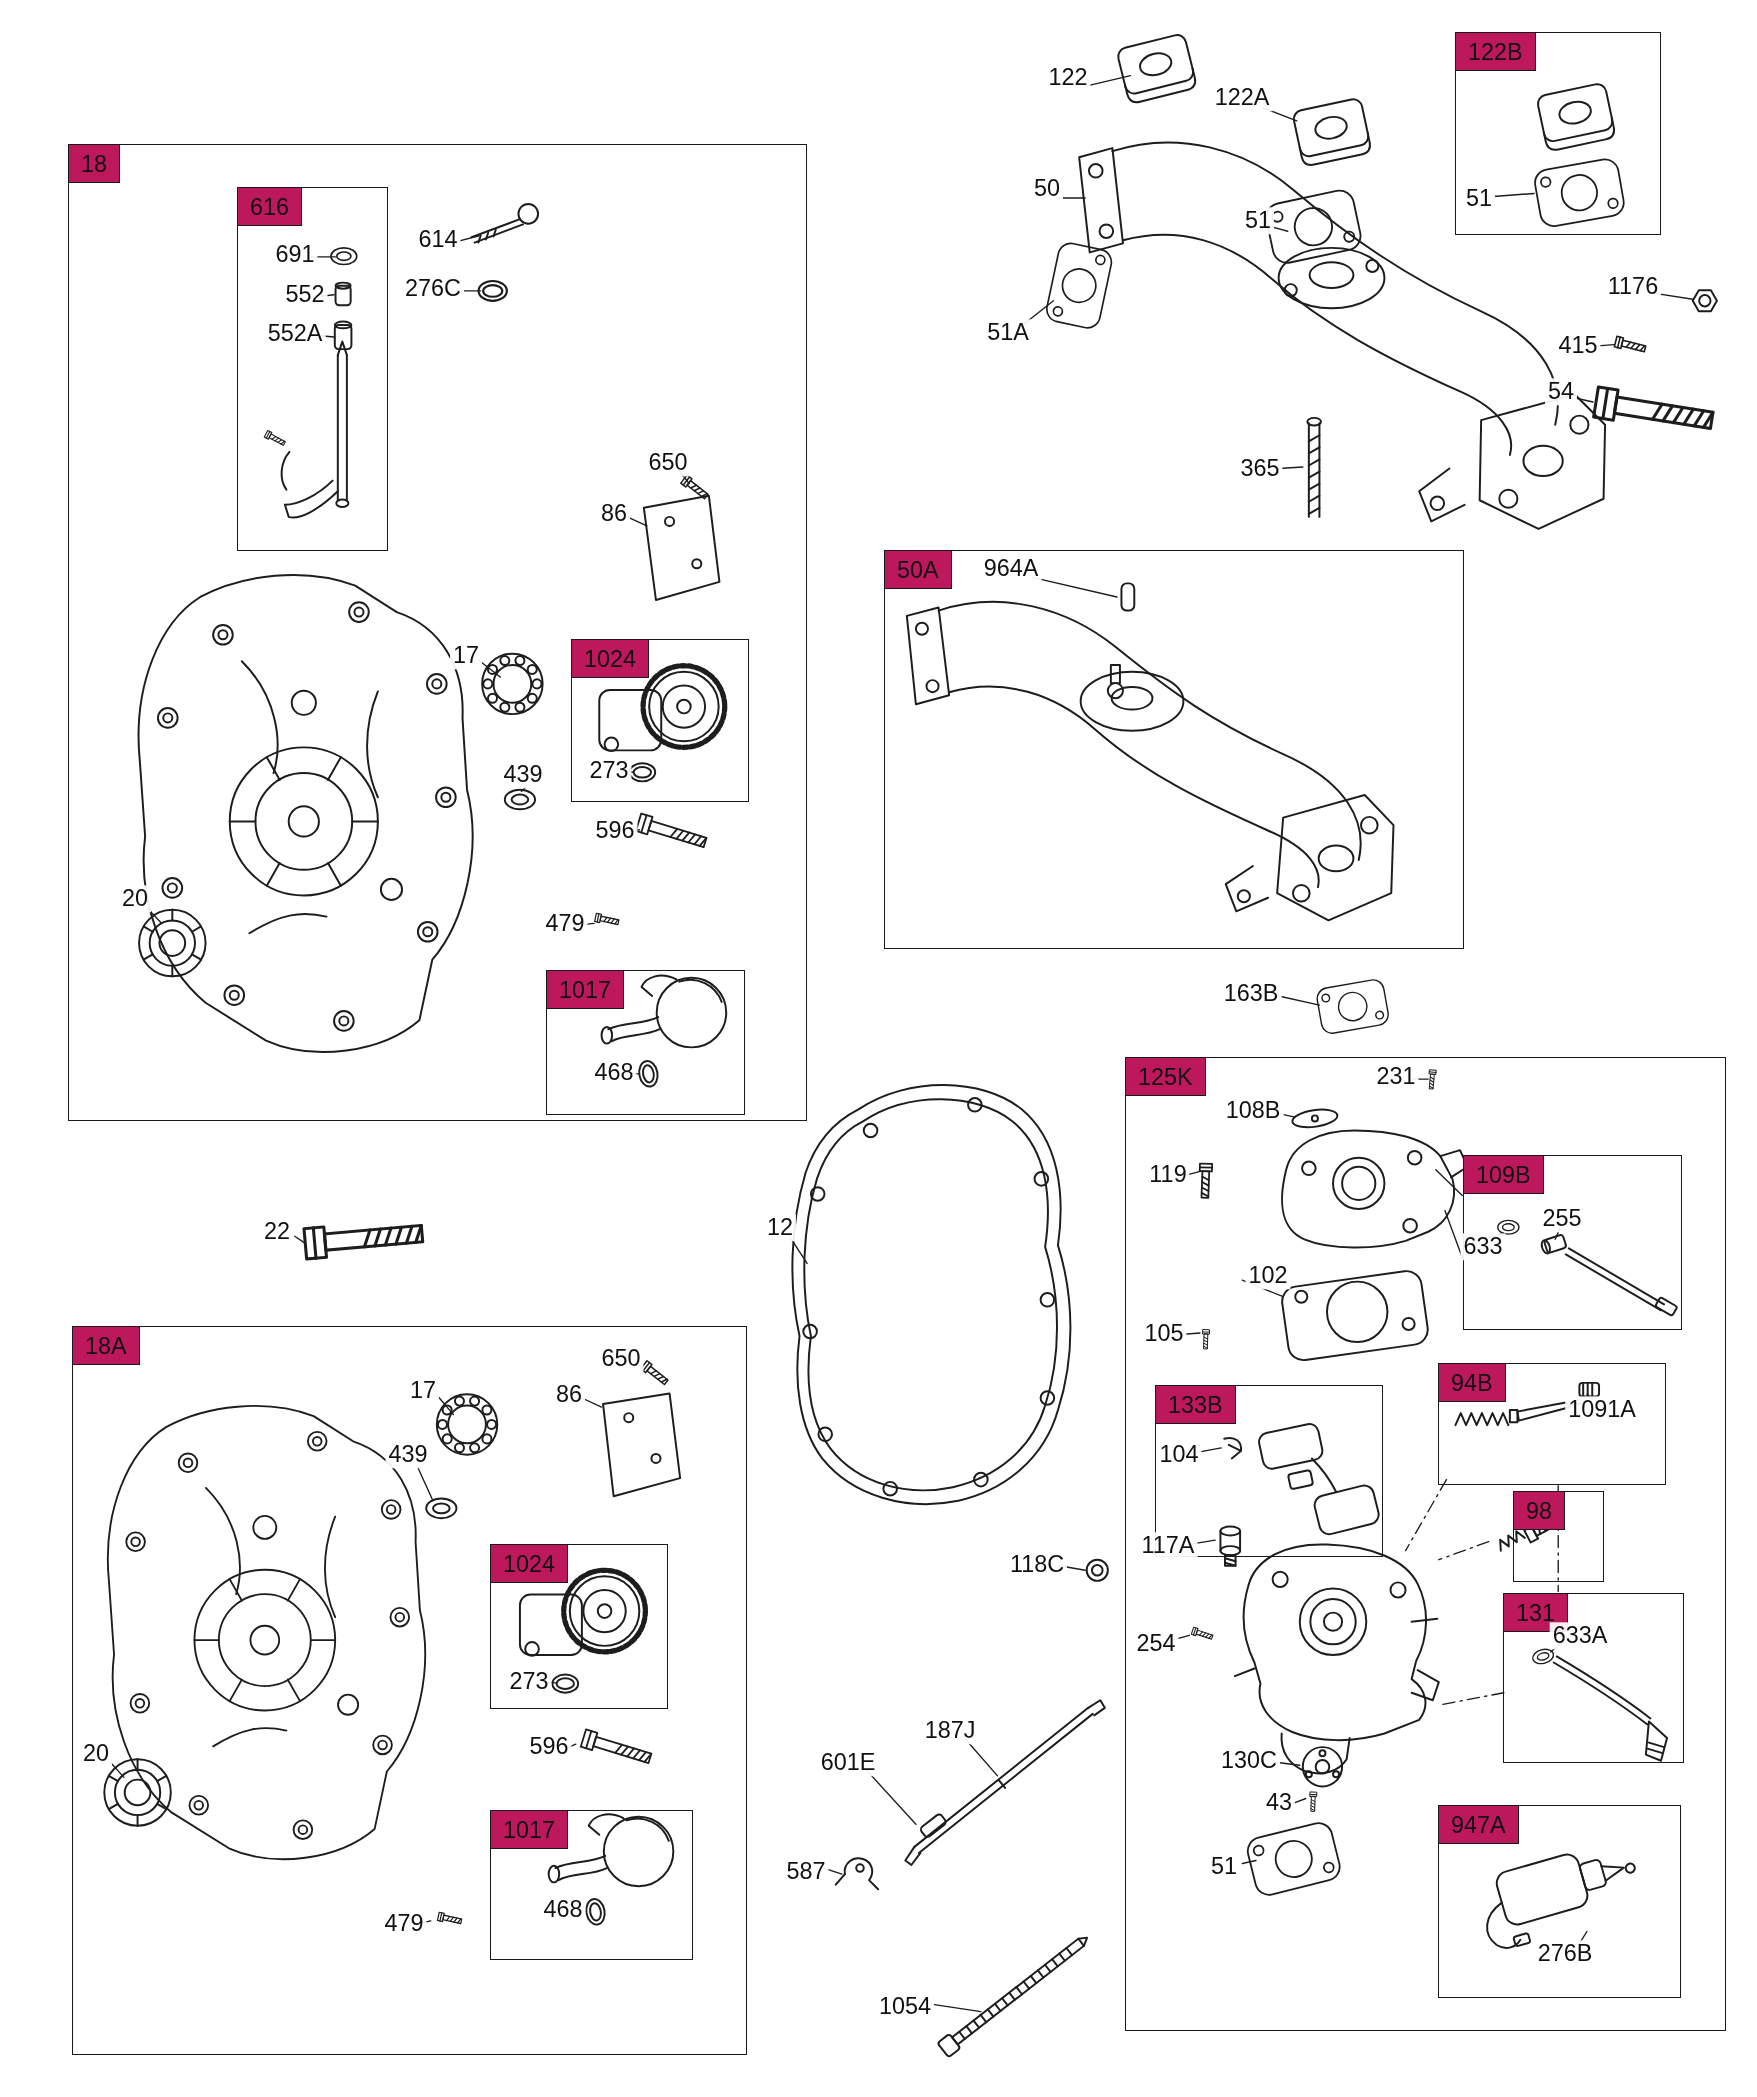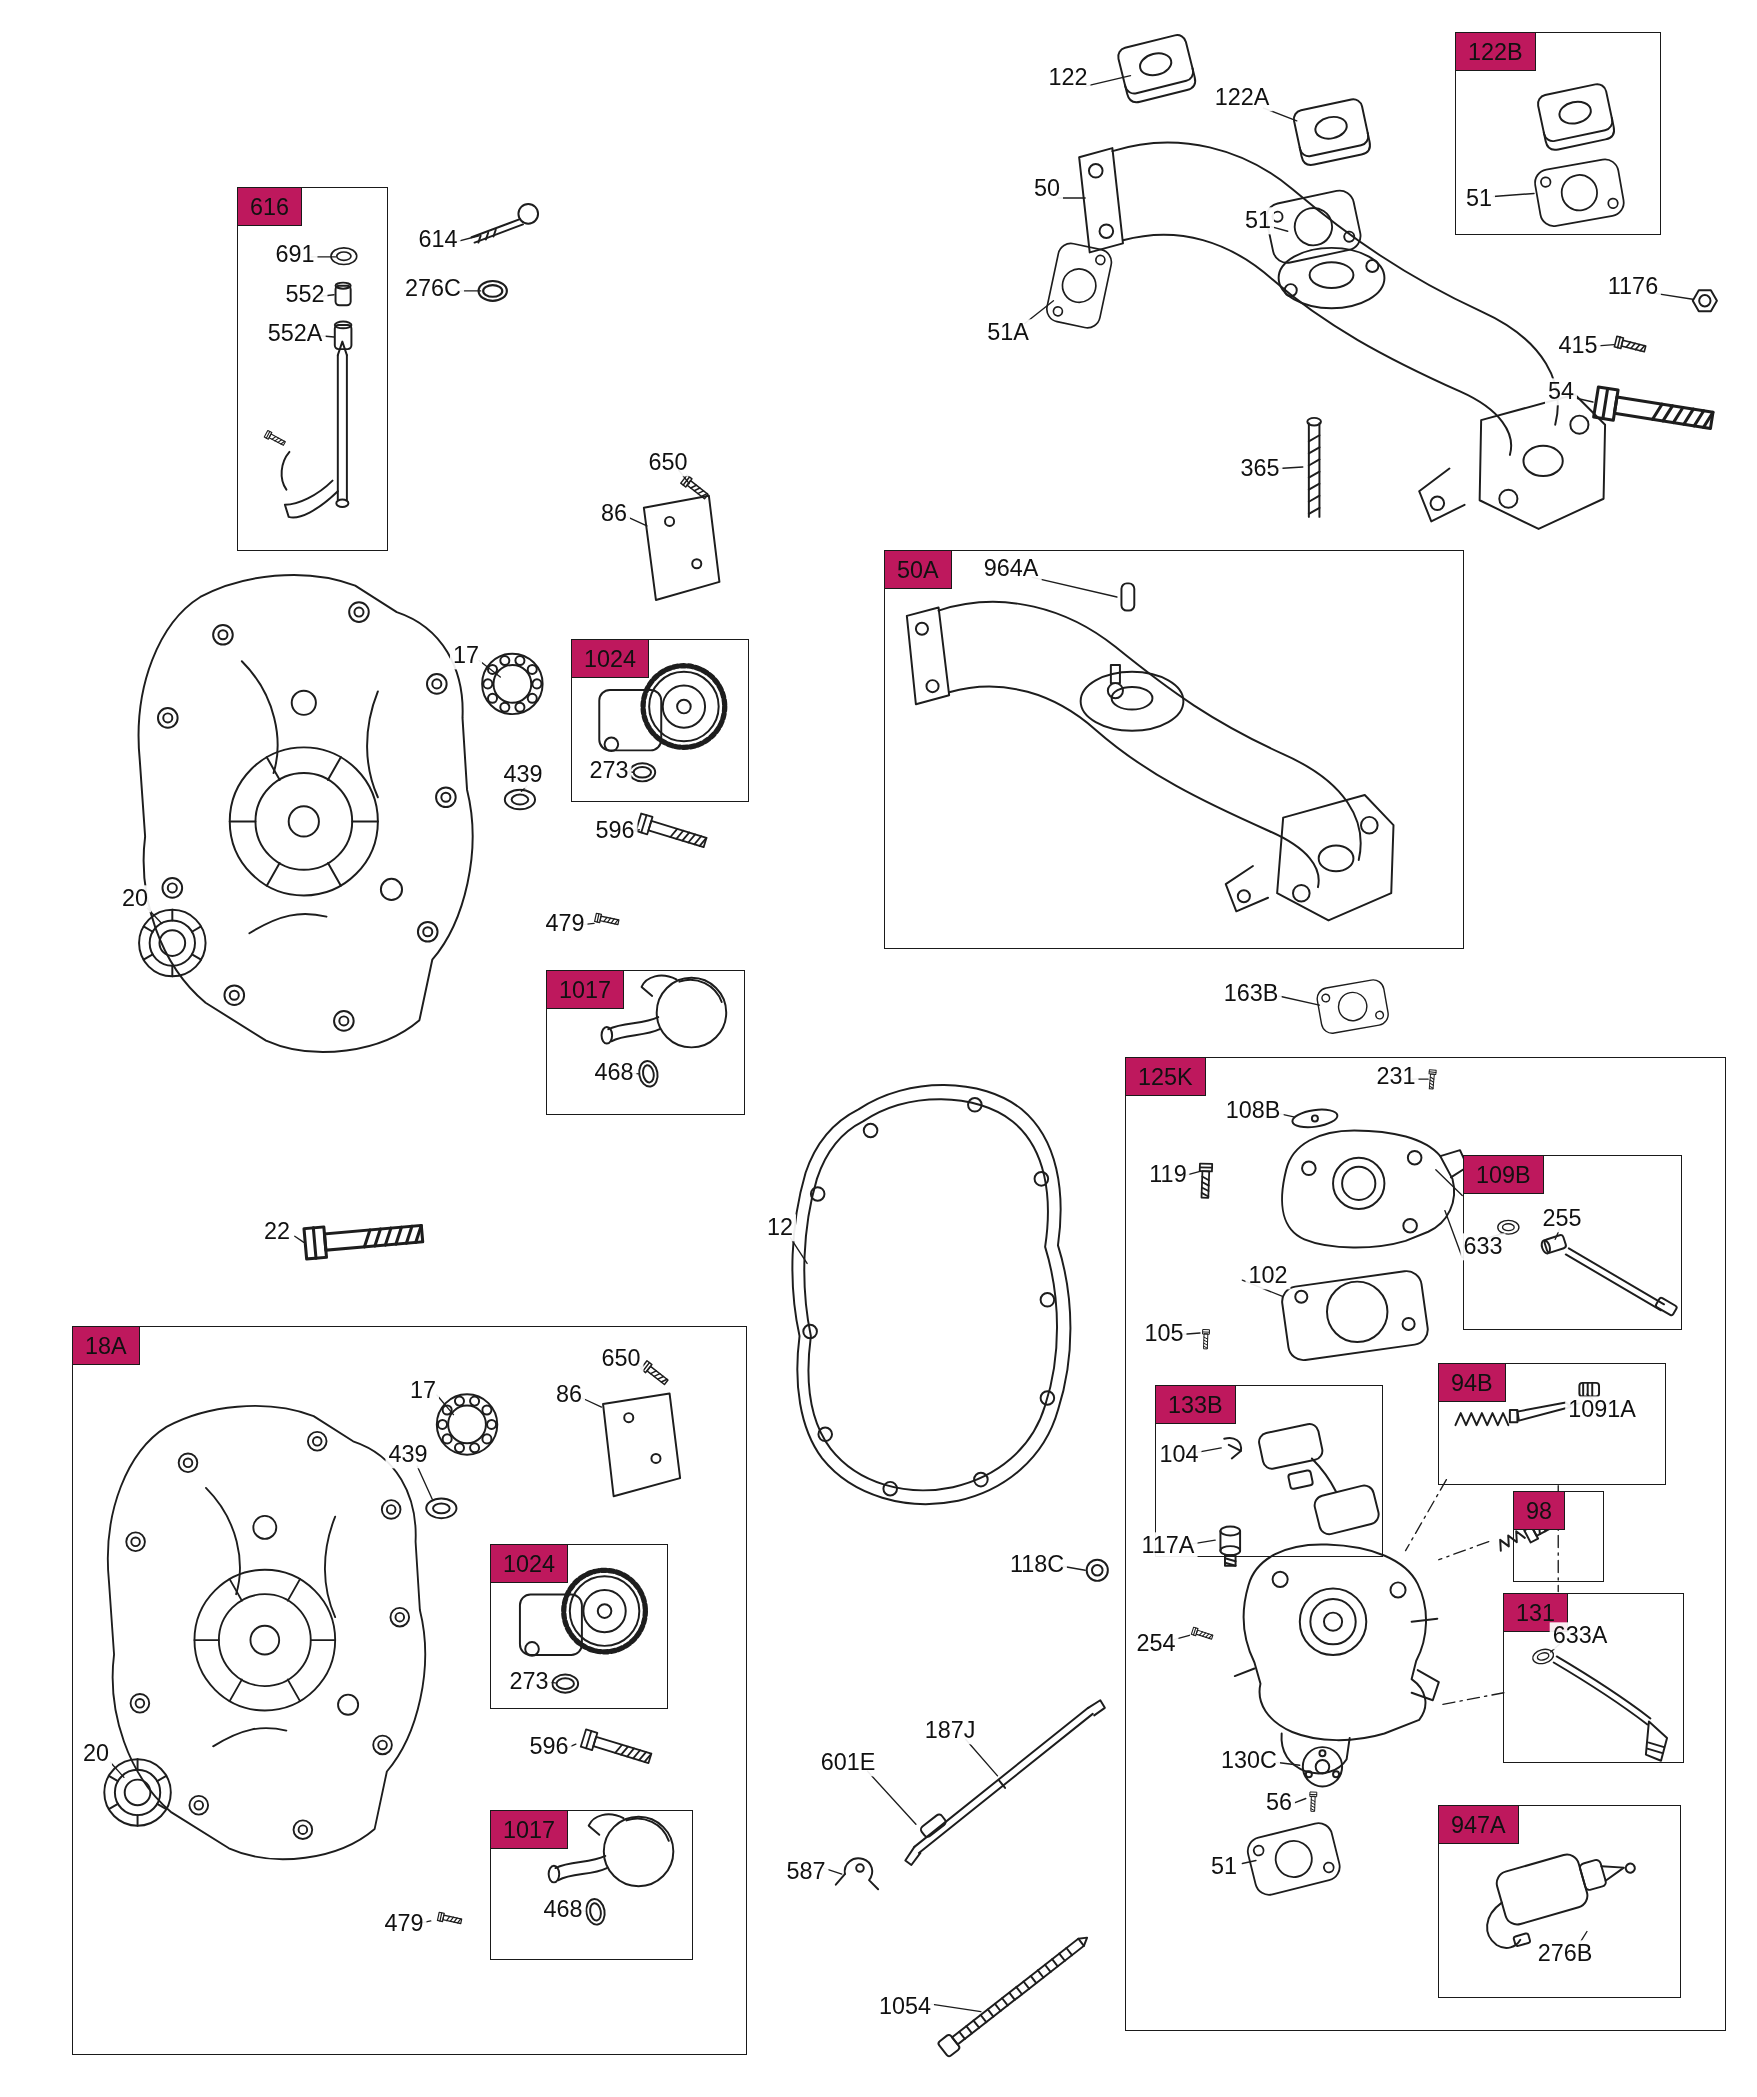--- a/index.html
+++ b/index.html
@@ -398,20 +398,23 @@
     M2064,1626 L2058,1640 M1644,1694 L1698,1716 M1562,1766 L1588,1764 M2108,1852 L2100,1845
     M1584,1922 L1616,1916 M1572,2044 L1608,2038 M1402,2072 L1436,2078 M1552,2170 L1574,2164
     M2068,2172 L2052,2186 M1688,2332 L1720,2336 M1712,2386 L1728,2380 M1644,2466 L1662,2462
     M2090,2572 L2100,2556 M1278,2302 L1320,2350 M1148,2344 L1212,2414 M1090,2472 L1114,2480
     M1232,2652 L1298,2662"></path>
   <path class="dash" d="M2062,1966 L2062,2106 M1970,2040 L1904,2064 M1990,2240 L1906,2256 M1914,1958 L1860,2052"></path>
 </g>
 </svg>
 
 <div id="boxes-layer">
+      <div class="gbox" style="left: 68px; top: 144px; width: 739px; height: 977px;">
+        <span class="tab">18</span>
+      </div>
       <div class="gbox" style="left: 237px; top: 187px; width: 151px; height: 364px;">
         <span class="tab">616</span>
       </div>
       <div class="gbox" style="left: 571px; top: 639px; width: 178px; height: 163px;">
         <span class="tab">1024</span>
       </div>
       <div class="gbox" style="left: 546px; top: 970px; width: 199px; height: 145px;">
         <span class="tab">1017</span>
       </div>
       <div class="gbox" style="left: 1455px; top: 32px; width: 206px; height: 203px;">
@@ -496,21 +499,21 @@
       <span class="plabel" style="left: 1562px; top: 1219px;">255</span>
       <span class="plabel" style="left: 1224px; top: 1276px; margin-left: 44px;">102</span>
       <span class="plabel" style="left: 1164px; top: 1334px;">105</span>
       <span class="plabel" style="left: 1602px; top: 1410px;">1091A</span>
       <span class="plabel" style="left: 1179px; top: 1455px;">104</span>
       <span class="plabel" style="left: 1168px; top: 1546px;">117A</span>
       <span class="plabel" style="left: 1037px; top: 1565px;">118C</span>
       <span class="plabel" style="left: 1156px; top: 1644px;">254</span>
       <span class="plabel" style="left: 1580px; top: 1636px;">633A</span>
       <span class="plabel" style="left: 1249px; top: 1761px; text-align: center;">130C</span>
-      <span class="plabel" style="left: 1279px; top: 1803px;">56</span>
+      <span class="plabel" style="left: 1279px; top: 1803px;">43</span>
       <span class="plabel" style="left: 1224px; top: 1867px;">51</span>
       <span class="plabel" style="left: 1565px; top: 1954px;">276B</span>
       <span class="plabel" style="left: 950px; top: 1731px;">187J</span>
       <span class="plabel" style="left: 848px; top: 1763px;">601E</span>
       <span class="plabel" style="left: 806px; top: 1872px;">587</span>
       <span class="plabel" style="left: 905px; top: 2007px;">1054</span>
     </div>
 
 </div>
 

